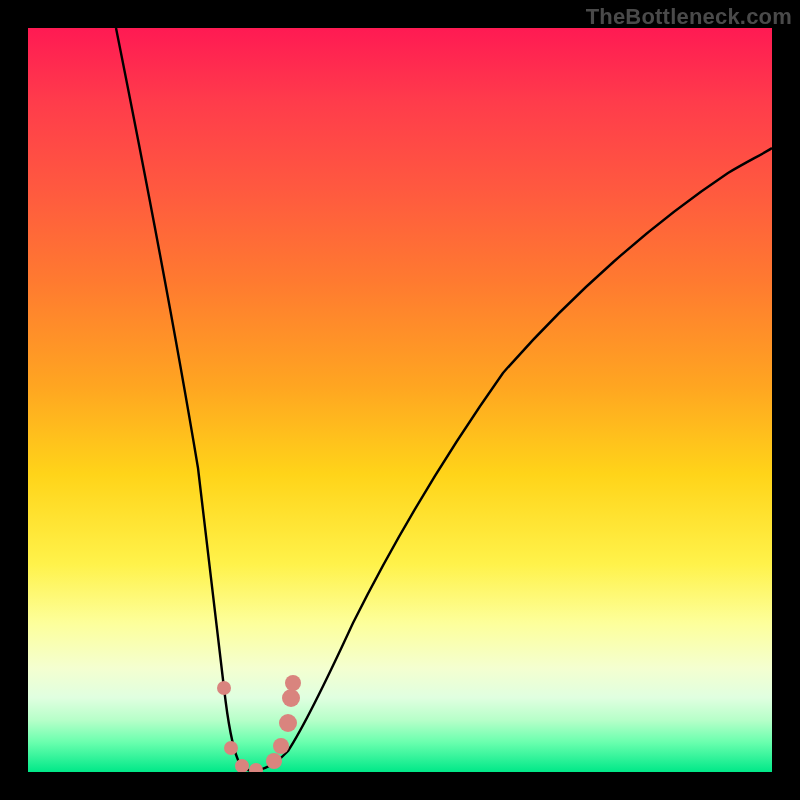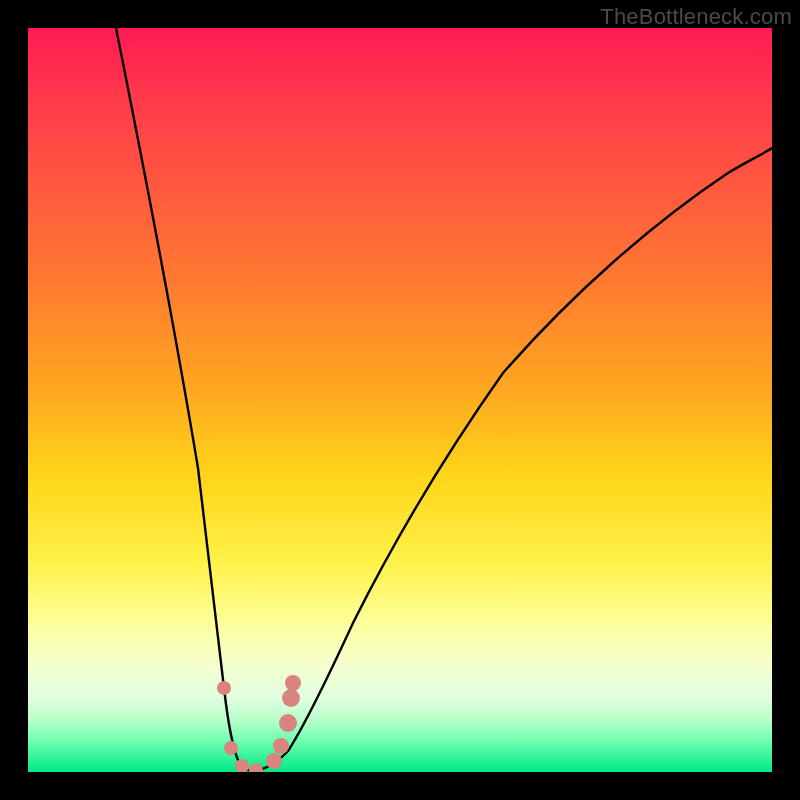--- a/index.html
+++ b/index.html
@@ -38,21 +38,21 @@
       #6affae 96%,
       #00e888 100%
     );
   }
   .watermark {
     position: absolute;
     top: 4px;
     right: 8px;
     color: #4a4a4a;
     font-size: 22px;
-    font-weight: 400;
+    font-weight: 700;
     letter-spacing: 0.2px;
   }
   svg.curves {
     position: absolute;
     inset: 0;
   }
   .marker {
     position: absolute;
     background: #d9847e;
     border-radius: 50%;

